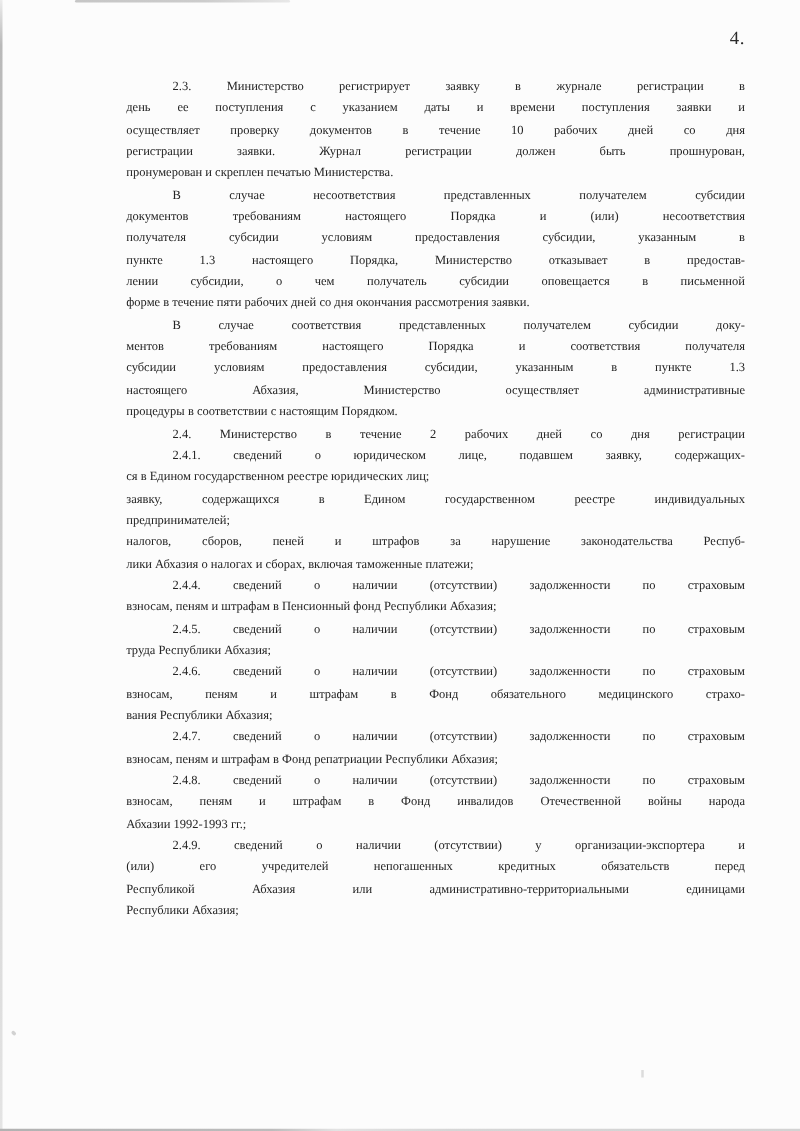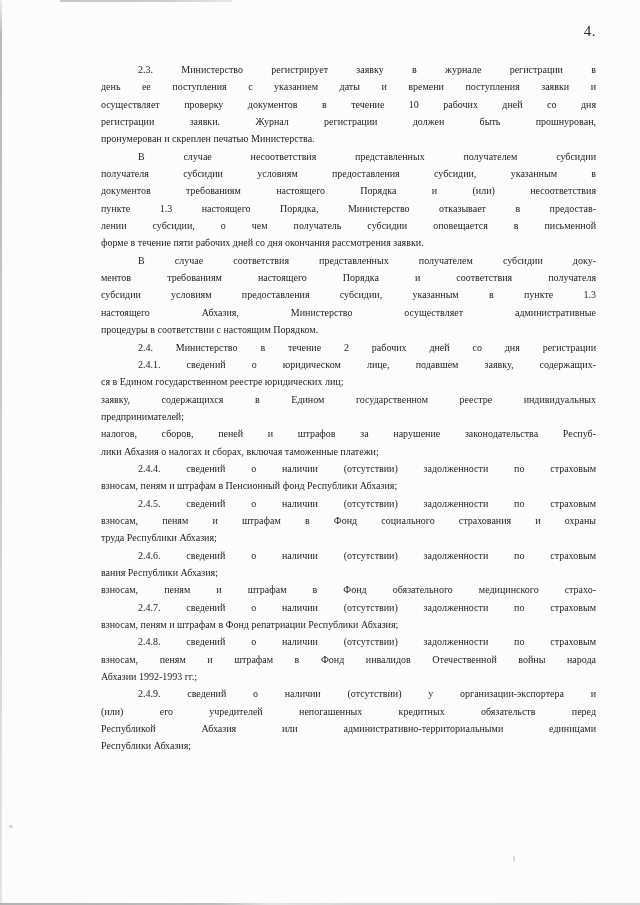--- a/index.html
+++ b/index.html
@@ -81,45 +81,44 @@
 
   <div class="page-number">4.</div>
 
   <div class="body-text" id="body-text">
       <div class="line first">2.3. Министерство регистрирует заявку в журнале регистрации в</div>
       <div class="line">день ее поступления с указанием даты и времени поступления заявки и</div>
       <div class="line">осуществляет проверку документов в течение 10 рабочих дней со дня</div>
       <div class="line">регистрации заявки. Журнал регистрации должен быть прошнурован,</div>
       <div class="line last">пронумерован и скреплен печатью Министерства.</div>
       <div class="line first">В случае несоответствия представленных получателем субсидии</div>
+      <div class="line">документов требованиям настоящего Порядка и (или) несоответствия</div>
       <div class="line">получателя субсидии условиям предоставления субсидии, указанным в</div>
-      <div class="line">документов требованиям настоящего Порядка и (или) несоответствия</div>
       <div class="line">пункте 1.3 настоящего Порядка, Министерство отказывает в предостав-</div>
       <div class="line">лении субсидии, о чем получатель субсидии оповещается в письменной</div>
       <div class="line last">форме в течение пяти рабочих дней со дня окончания рассмотрения заявки.</div>
       <div class="line first">В случае соответствия представленных получателем субсидии доку-</div>
       <div class="line">ментов требованиям настоящего Порядка и соответствия получателя</div>
       <div class="line">субсидии условиям предоставления субсидии, указанным в пункте 1.3</div>
       <div class="line">настоящего Абхазия, Министерство осуществляет административные</div>
       <div class="line last">процедуры в соответствии с настоящим Порядком.</div>
       <div class="line first">2.4. Министерство в течение 2 рабочих дней со дня регистрации</div>
       <div class="line first">2.4.1. сведений о юридическом лице, подавшем заявку, содержащих-</div>
       <div class="line last">ся в Едином государственном реестре юридических лиц;</div>
       <div class="line">заявку, содержащихся в Едином государственном реестре индивидуальных</div>
       <div class="line last">предпринимателей;</div>
       <div class="line">налогов, сборов, пеней и штрафов за нарушение законодательства Респуб-</div>
       <div class="line last">лики Абхазия о налогах и сборах, включая таможенные платежи;</div>
       <div class="line first">2.4.4. сведений о наличии (отсутствии) задолженности по страховым</div>
       <div class="line last">взносам, пеням и штрафам в Пенсионный фонд Республики Абхазия;</div>
       <div class="line first">2.4.5. сведений о наличии (отсутствии) задолженности по страховым</div>
-      <div class="line">взносам, пеням и штрафам в Фонд социального страхования и охраны</div>
       <div class="line last">труда Республики Абхазия;</div>
       <div class="line first">2.4.6. сведений о наличии (отсутствии) задолженности по страховым</div>
+      <div class="line">взносам, пеням и штрафам в Фонд обязательного медицинского страхо-</div>
       <div class="line last">вания Республики Абхазия;</div>
-      <div class="line">взносам, пеням и штрафам в Фонд обязательного медицинского страхо-</div>
       <div class="line first">2.4.7. сведений о наличии (отсутствии) задолженности по страховым</div>
       <div class="line last">взносам, пеням и штрафам в Фонд репатриации Республики Абхазия;</div>
       <div class="line first">2.4.8. сведений о наличии (отсутствии) задолженности по страховым</div>
       <div class="line">взносам, пеням и штрафам в Фонд инвалидов Отечественной войны народа</div>
       <div class="line last">Абхазии 1992-1993 гг.;</div>
       <div class="line first">2.4.9. сведений о наличии (отсутствии) у организации-экспортера и</div>
       <div class="line">(или) его учредителей непогашенных кредитных обязательств перед</div>
       <div class="line">Республикой Абхазия или административно-территориальными единицами</div>
       <div class="line last">Республики Абхазия;</div>
     </div>

